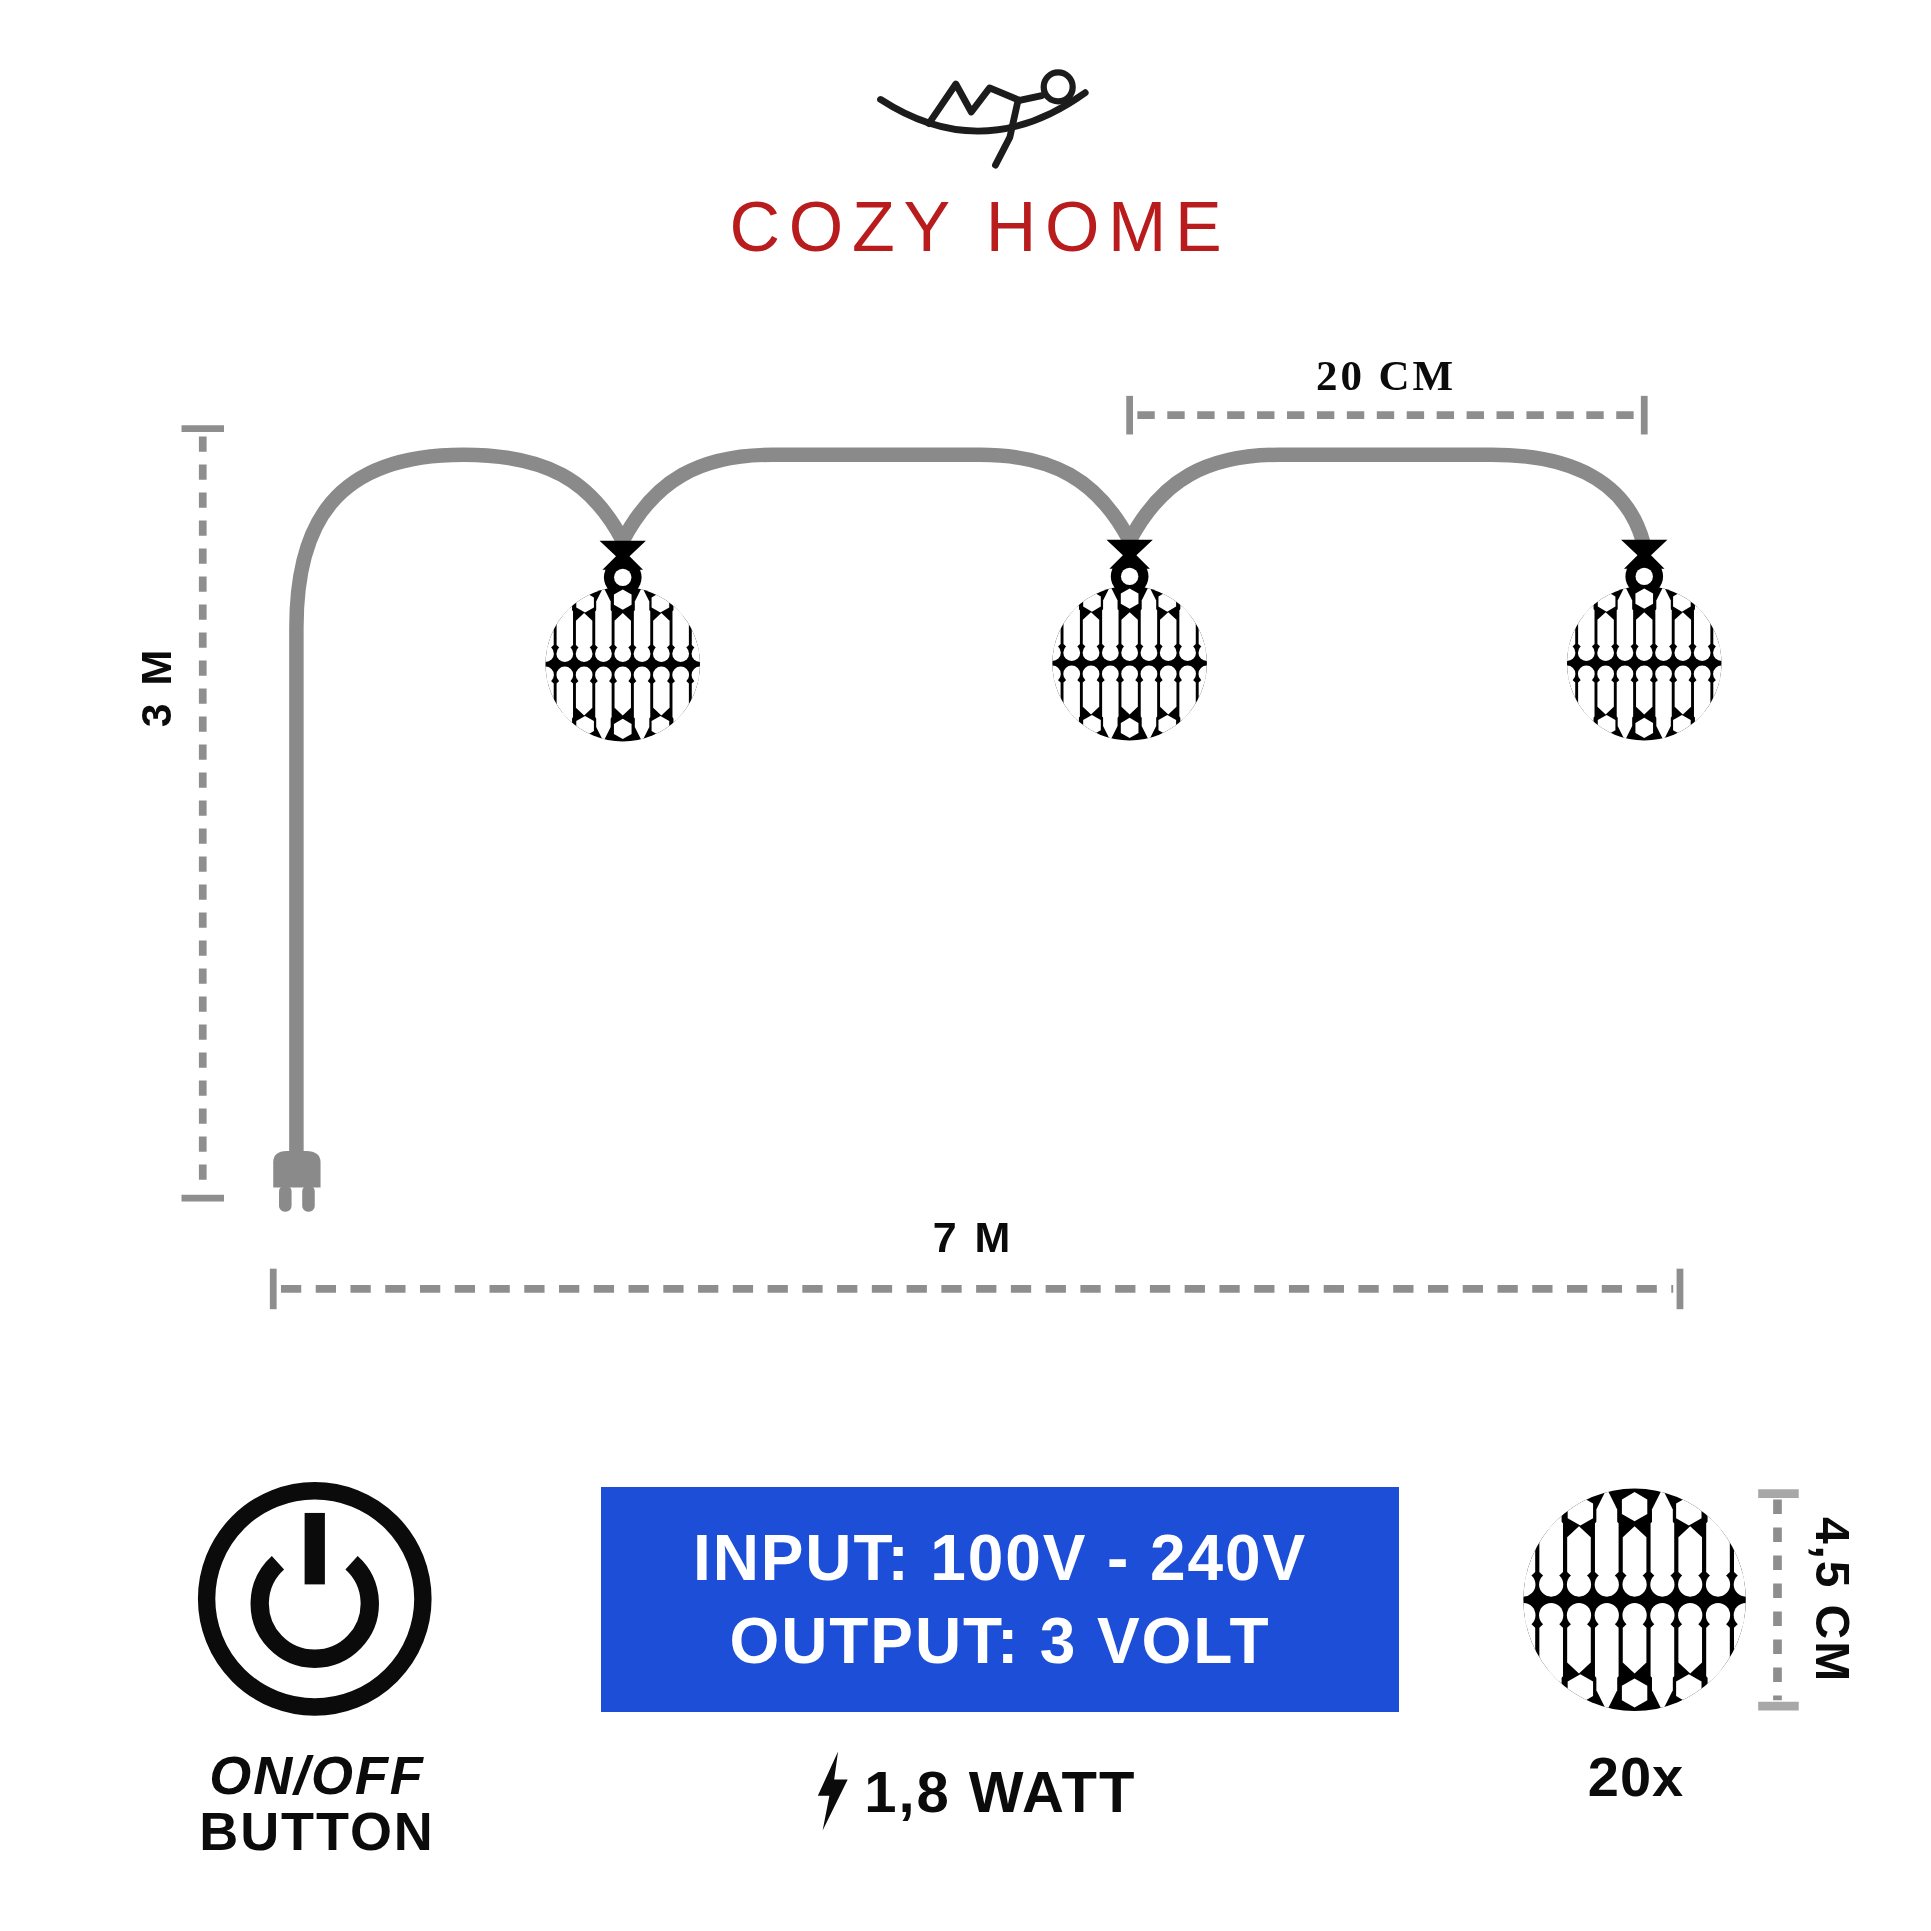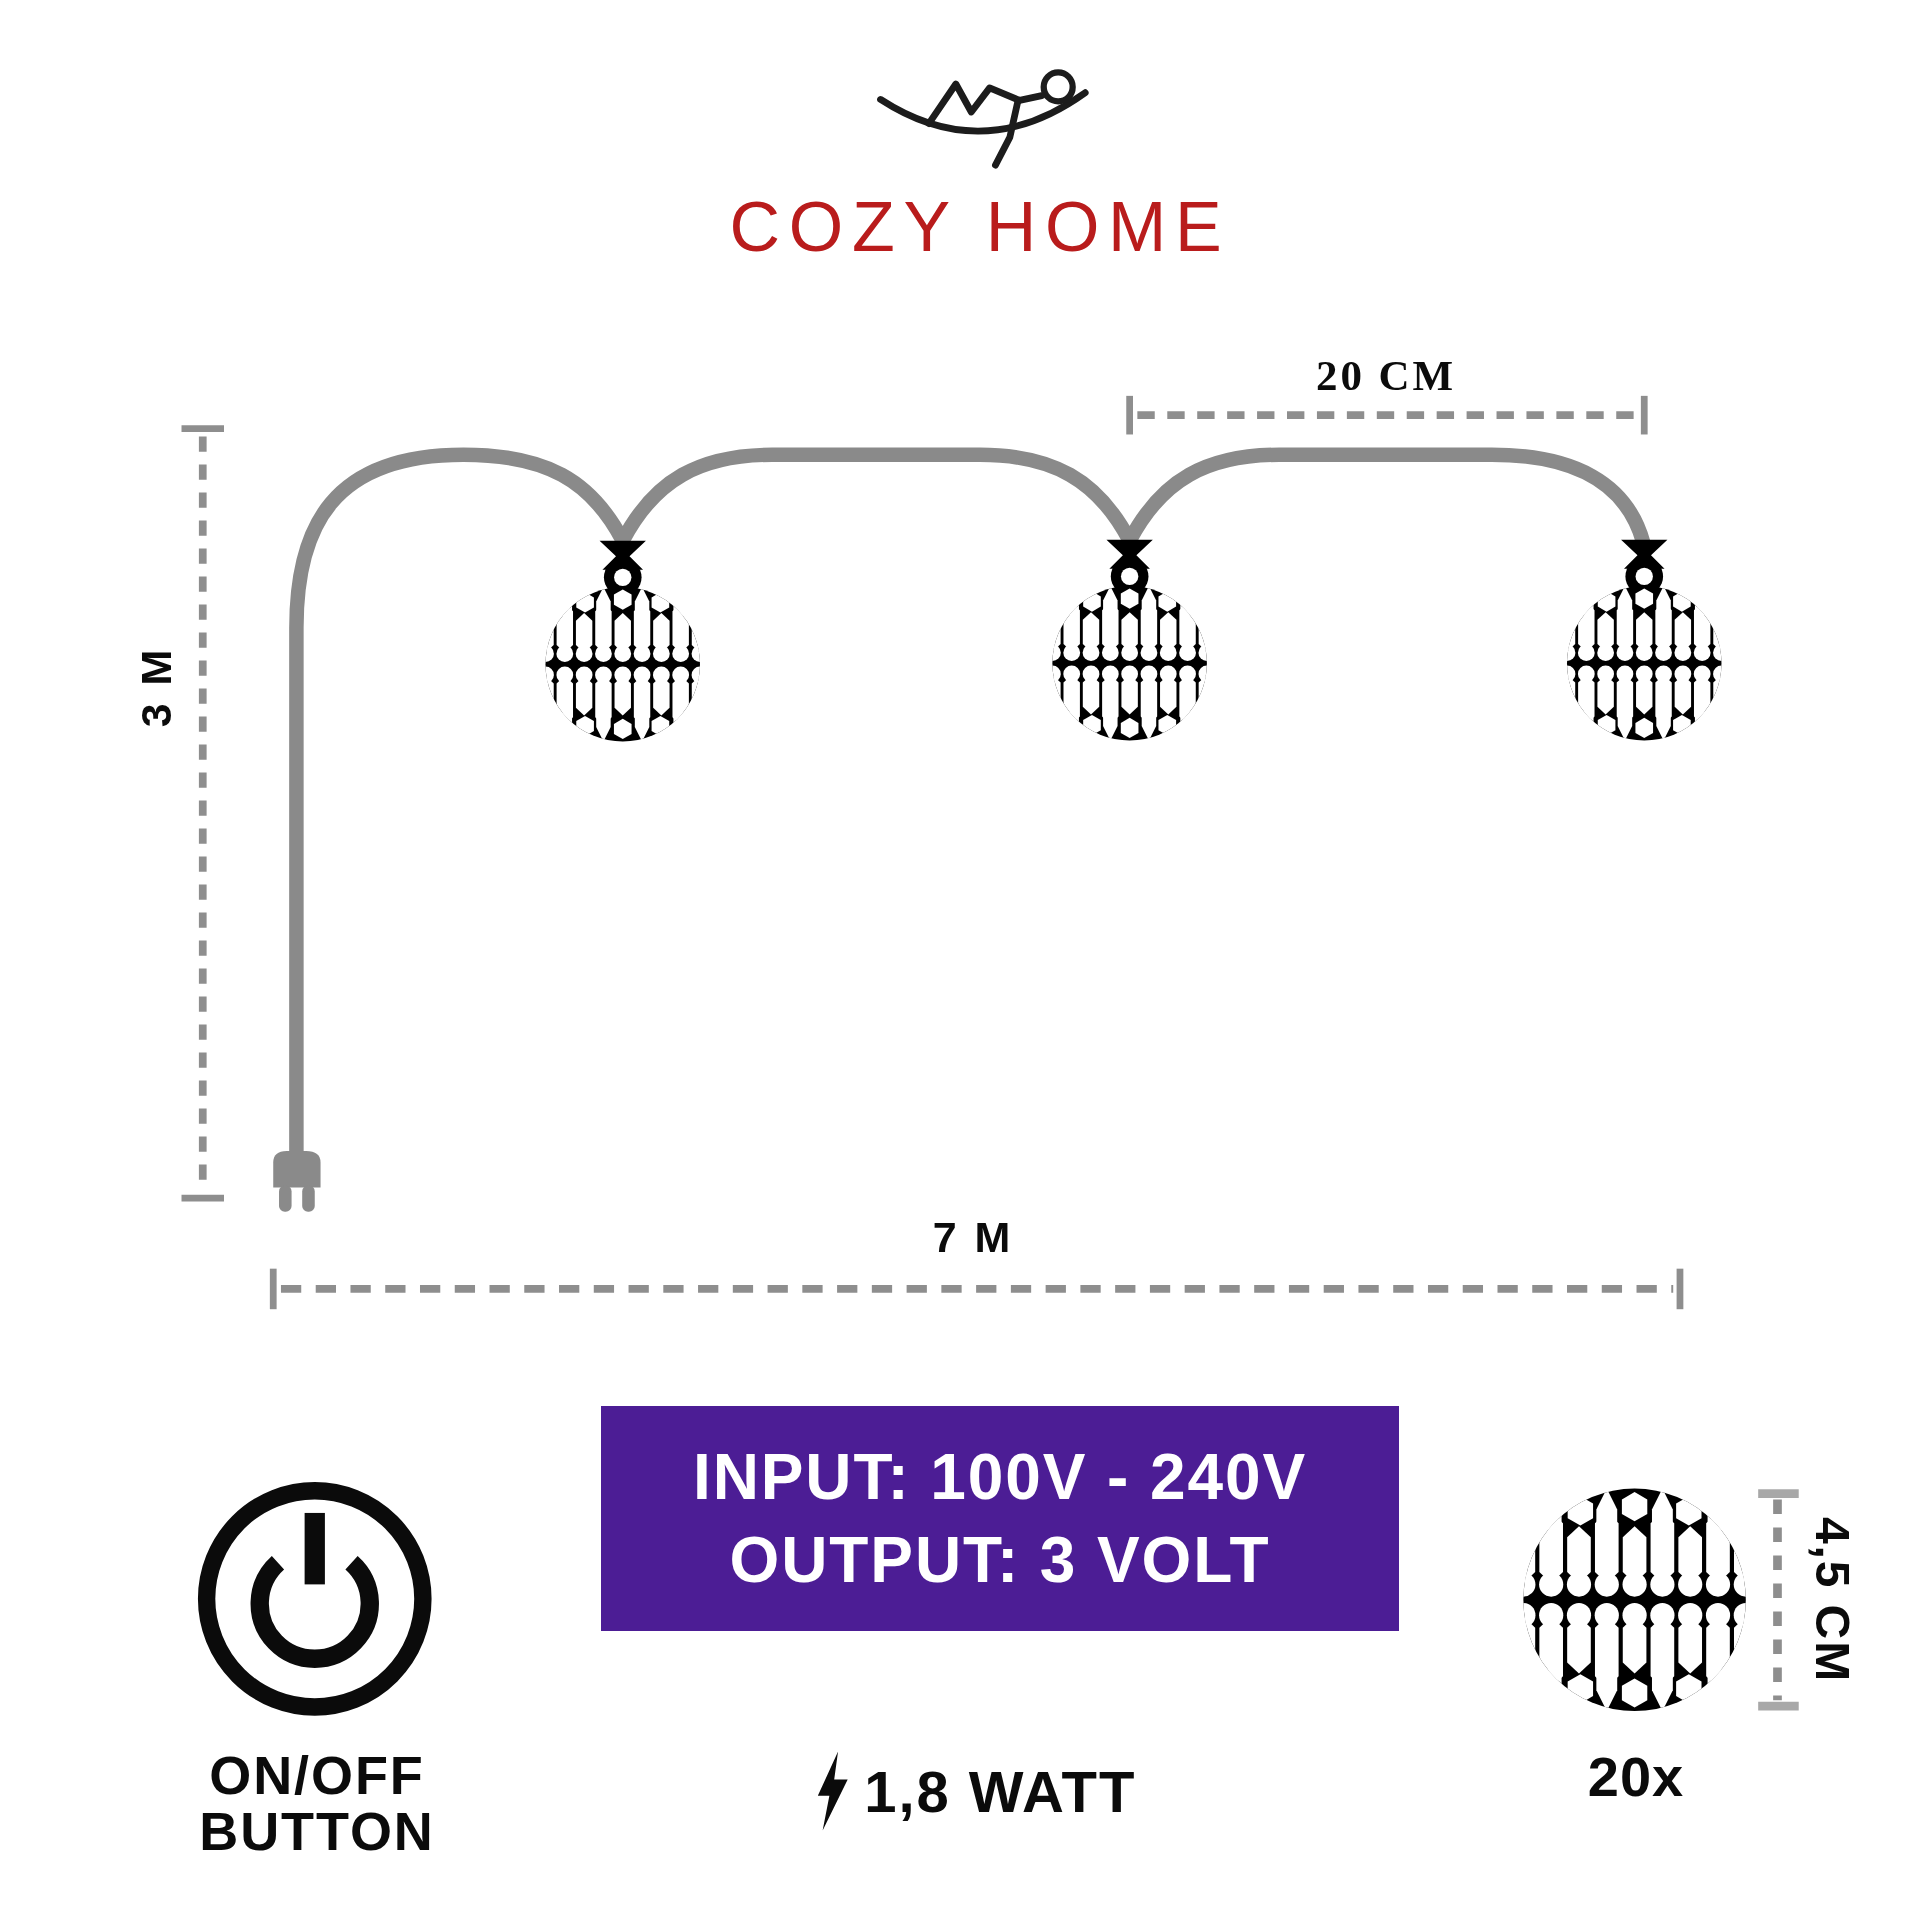--- a/index.html
+++ b/index.html
@@ -4,21 +4,21 @@
 <style>
   html,body{margin:0;padding:0;background:#ffffff;}
   .canvas{position:relative;width:1931px;height:1931px;background:#fff;overflow:hidden;
           font-family:"Liberation Sans",sans-serif;color:#0b0b0b;}
   svg.art{position:absolute;left:0;top:0;}
   .label{position:absolute;transform:translate(-50%,-50%);white-space:nowrap;}
   .brand{font-size:70px;font-weight:300;letter-spacing:8.7px;color:#b91c1c;}
   .meas{font-size:43px;font-weight:bold;letter-spacing:2.9px;color:#0b0b0b;}
   .rot-left{transform:translate(-50%,-50%) rotate(-90deg);}
   .rot-right{transform:translate(-50%,-50%) rotate(90deg);}
-  .panel{position:absolute;left:601px;top:1406px;width:798px;height:225px;background:#4c1d95;
+  .panel{position:absolute;left:601px;top:1487px;width:798px;height:225px;background:#1d4ed8;
          display:flex;flex-direction:column;align-items:center;justify-content:center;gap:9.7px;}
   .panel .line{color:#fff;font-size:64px;font-weight:bold;letter-spacing:1.9px;white-space:nowrap;}
   .watt-row{position:absolute;left:975px;top:1779px;transform:translate(-50%,-50%);
             display:flex;align-items:center;gap:11.6px;margin-top:12px;}
   .watt-row .txt{font-size:58px;font-weight:bold;letter-spacing:1.9px;}
   .onoff{font-size:54px;font-weight:bold;letter-spacing:1.9px;}
   .size-cm{font-size:48px;font-weight:bold;letter-spacing:1.9px;}
   .count{font-size:56px;font-weight:bold;letter-spacing:1px;}
 </style>
 </head>
@@ -169,20 +169,20 @@
     <div class="line">OUTPUT: 3 VOLT</div>
   </div>
 
   <div class="watt-row">
     <svg width="39" height="79" viewBox="0 0 20 41">
       <path d="M 12.5 0 L 2 23 L 8 23 L 4.5 41 L 17.5 14.5 L 10.5 14.5 Z" fill="#0b0b0b"></path>
     </svg>
     <span class="txt">1,8 WATT</span>
   </div>
 
-  <div class="label onoff" style="left:317px;top:1775px;">ON/OFF</div>
+  <div class="label onoff" style="left:317px;top:1775px;font-style:italic;">ON/OFF</div>
   <div class="label onoff" style="left:317px;top:1831px;">BUTTON</div>
 
   <div class="label size-cm rot-right" style="left:1832px;top:1600px;">4,5 CM</div>
 
   <div class="label count" style="left:1636px;top:1776px;">20x</div>
 </div>
 
 
 </body></html>

